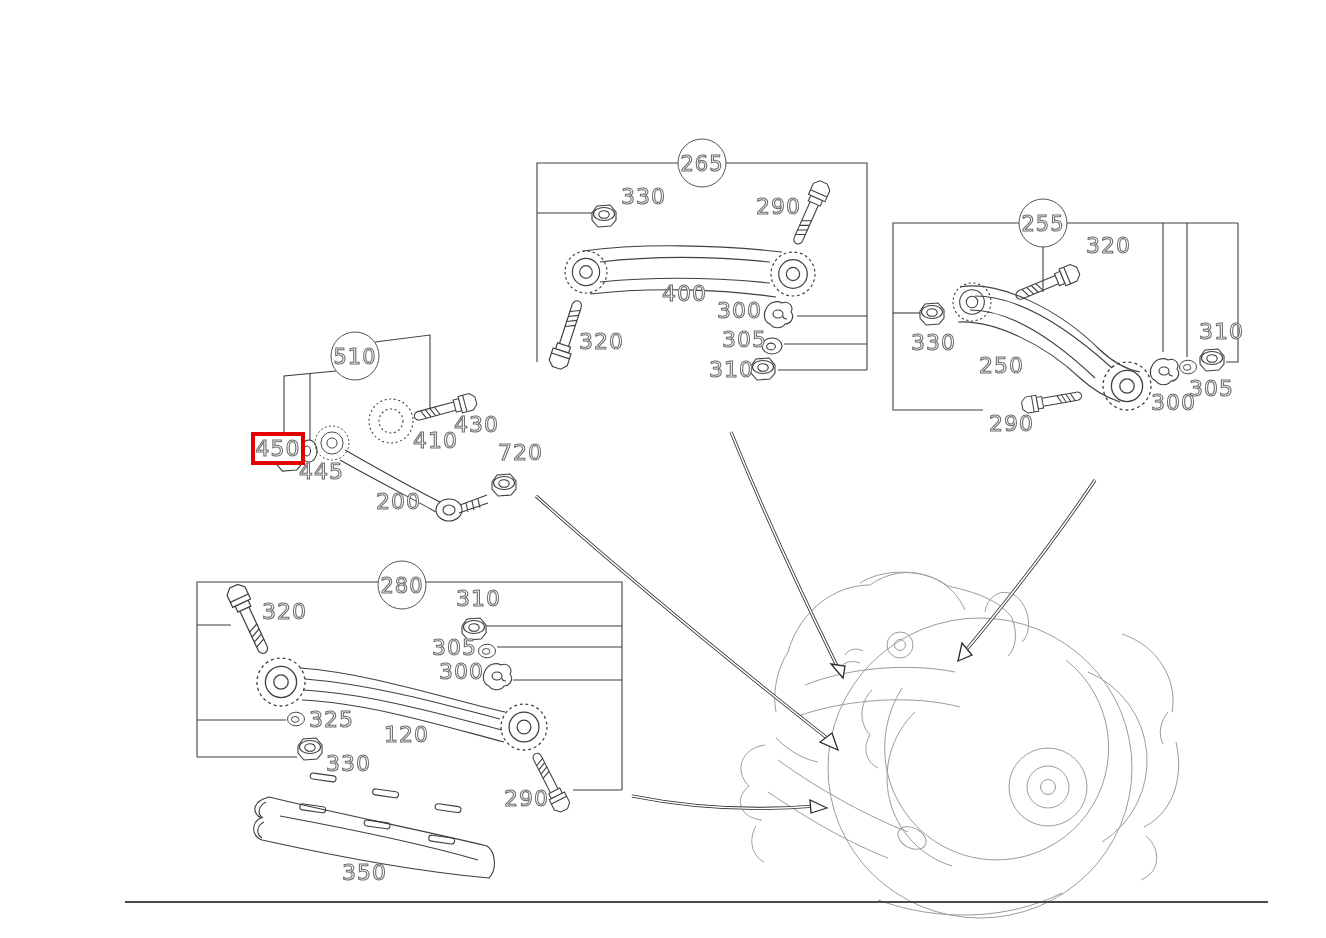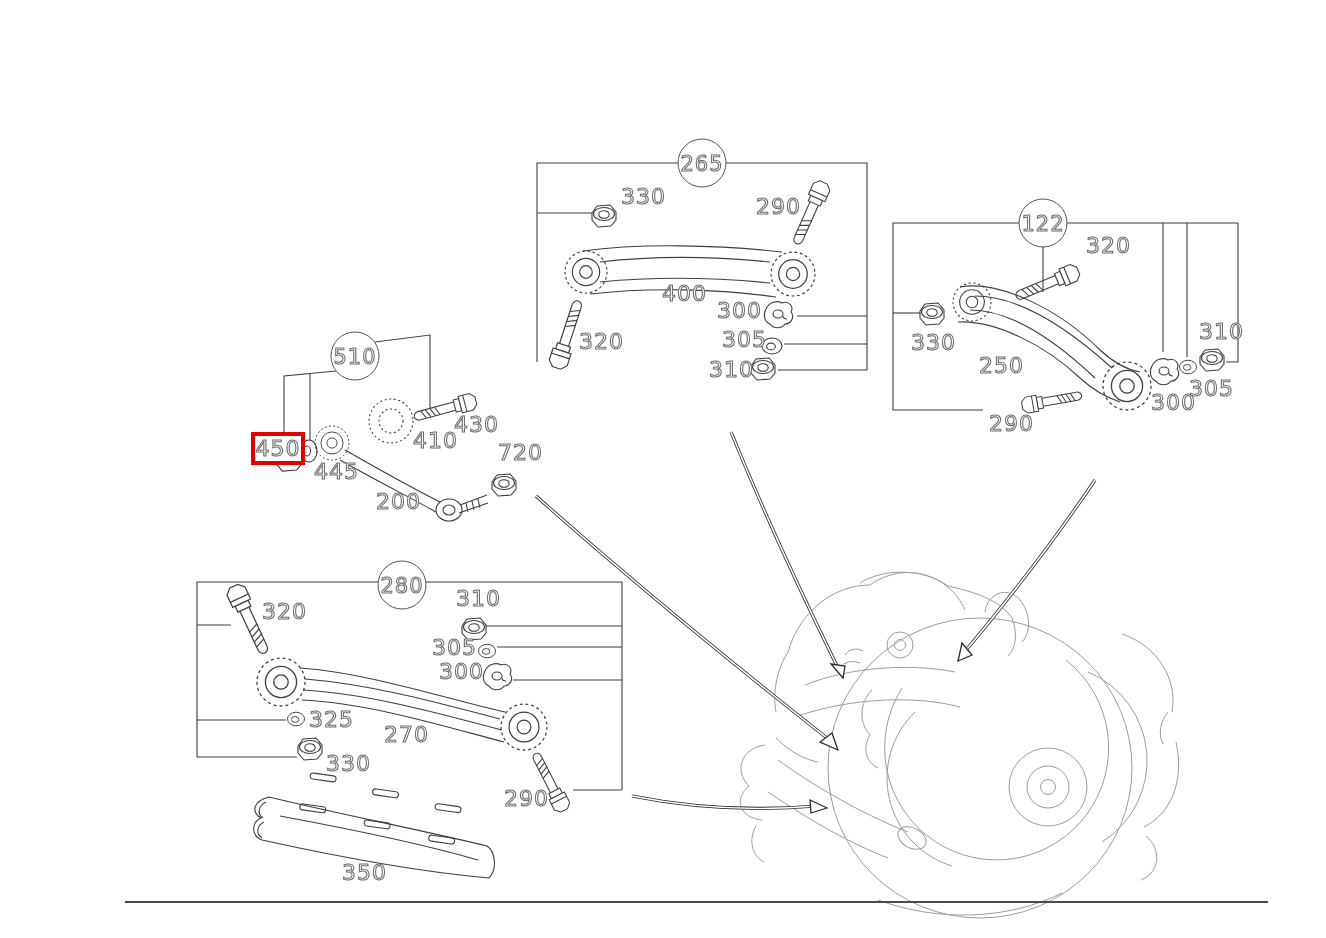--- a/index.html
+++ b/index.html
@@ -194,21 +194,21 @@
       <rect x="296" y="815" width="26" height="6" rx="3"></rect>
       <rect x="362" y="822" width="26" height="6" rx="3"></rect>
       <rect x="428" y="828" width="26" height="6" rx="3"></rect>
     </g>
   </g>
 
   <line x1="125" y1="902" x2="1268" y2="902" stroke="#4a4a4a" stroke-width="2"></line>
 </svg>
 
 <div class="callout" style="left:702px;top:163px">265</div>
-<div class="callout" style="left:1043px;top:223px">122</div>
+<div class="callout" style="left:1043px;top:223px">255</div>
 <div class="callout" style="left:355px;top:356px">510</div>
 <div class="callout" style="left:402px;top:585px">280</div>
 
 <div class="hlbox">
   <span class="lbl">450</span>
 </div>
 
 <div class="lbl" style="left:621px;top:185px">330</div>
 <div class="lbl" style="left:756px;top:195px">290</div>
 <div class="lbl" style="left:662px;top:282px">400</div>
@@ -218,30 +218,30 @@
 <div class="lbl" style="left:709px;top:358px">310</div>
 
 <div class="lbl" style="left:1086px;top:234px">320</div>
 <div class="lbl" style="left:911px;top:331px">330</div>
 <div class="lbl" style="left:979px;top:354px">250</div>
 <div class="lbl" style="left:989px;top:412px">290</div>
 <div class="lbl" style="left:1151px;top:391px">300</div>
 <div class="lbl" style="left:1189px;top:377px">305</div>
 <div class="lbl" style="left:1199px;top:320px">310</div>
 
-<div class="lbl" style="left:314px;top:460px">445</div>
+<div class="lbl" style="left:299px;top:460px">445</div>
 <div class="lbl" style="left:413px;top:429px">410</div>
 <div class="lbl" style="left:454px;top:413px">430</div>
 <div class="lbl" style="left:498px;top:441px">720</div>
 <div class="lbl" style="left:376px;top:490px">200</div>
 
 <div class="lbl" style="left:262px;top:600px">320</div>
 <div class="lbl" style="left:456px;top:587px">310</div>
 <div class="lbl" style="left:432px;top:636px">305</div>
 <div class="lbl" style="left:439px;top:660px">300</div>
 <div class="lbl" style="left:309px;top:708px">325</div>
-<div class="lbl" style="left:384px;top:723px">270</div>
+<div class="lbl" style="left:384px;top:723px">120</div>
 <div class="lbl" style="left:326px;top:752px">330</div>
 <div class="lbl" style="left:504px;top:787px">290</div>
 
 <div class="lbl" style="left:342px;top:861px">350</div>
 
 </div>
 
 </body></html>

